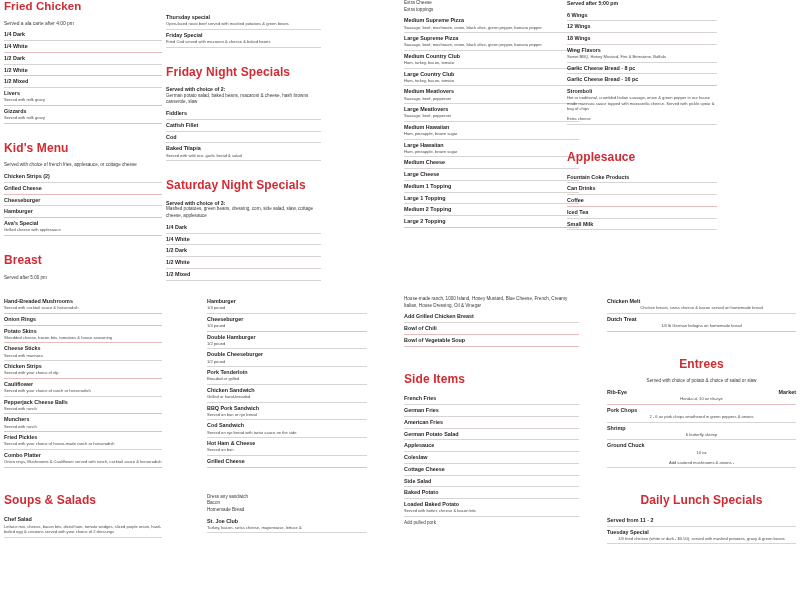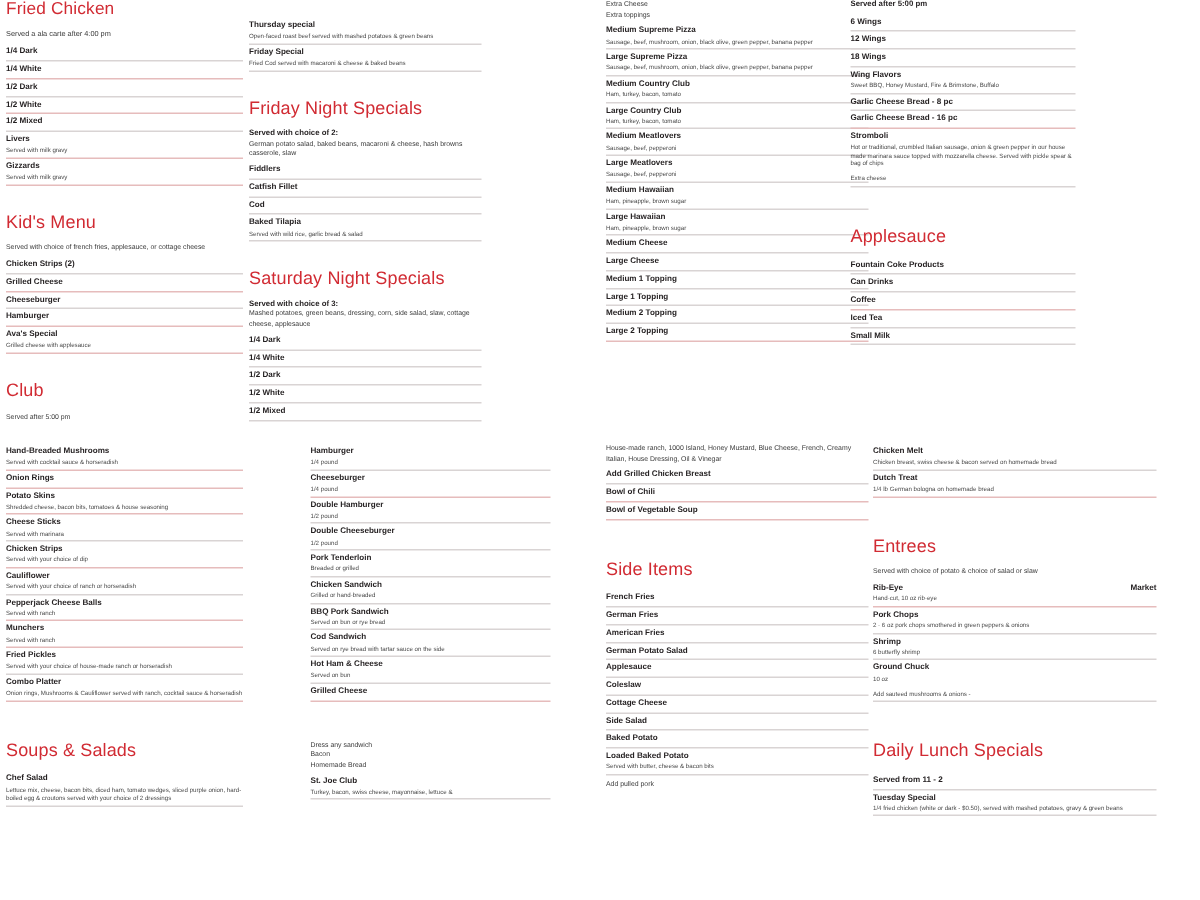--- a/index.html
+++ b/index.html
@@ -7,25 +7,25 @@
     width:800px;height:600px;overflow:hidden;background:#ffffff;
     font-family:"Liberation Sans",sans-serif;color:#231f20;
   }
   .page{position:relative;width:800px;height:600px;}
   .col{position:absolute;top:0;box-sizing:border-box;}
   .c1{left:0px;  width:168px;padding:0 6px 0 4px;}
   .c2{left:162px;width:165px;padding:12px 6px 0 4px;}
   .c3{left:203px;width:170px;padding:0 6px 0 4px;}
   .c4{left:400px;width:185px;padding:0 6px 0 4px;}
   .c5{left:563px;width:160px;padding:0 6px 0 4px;}
-  .c6{left:578px;width:197px;padding:0 4px 0 4px;}
+  .c6{left:603px;width:197px;padding:0 4px 0 4px;text-align:center;}
 
   .sec{margin:0 0 0 0;}
   .sec-title{
-    color:#d12b33;font-weight:400;font-size:11.5px;letter-spacing:.1px;
+    color:#d12b33;font-weight:700;font-size:11.5px;letter-spacing:.1px;
     margin:0 0 7px 0;line-height:1.15;
   }
   .sec-title.big{font-size:12px;}
   .note{
     font-size:4.6px;line-height:1.45;color:#3a3a3a;margin:0 0 2px 0;
   }
   .note.lead{font-size:4.9px;}
   .itm{
     padding:2.0px 0 2.0px 0;border-bottom:0.6px solid #d9d4d4;
   }
@@ -120,21 +120,21 @@
               <span>Ava's Special</span>
             </div>
             <div class="ds">Grilled cheese with applesauce</div>
           </div>
       </div>
     </div>
 
     <div class="gap-lg"></div>
 
     <div class="sec">
-      <div class="sec-title big">Club</div>
+      <div class="sec-title big">Breast</div>
       <div class="note">Served after 5:00 pm</div>
     </div>
   </div>
 
   <div class="col c2">
     <div class="sec">
       <div class="itm">
           <div class="nm">
             <span>Thursday special</span>
           </div>

